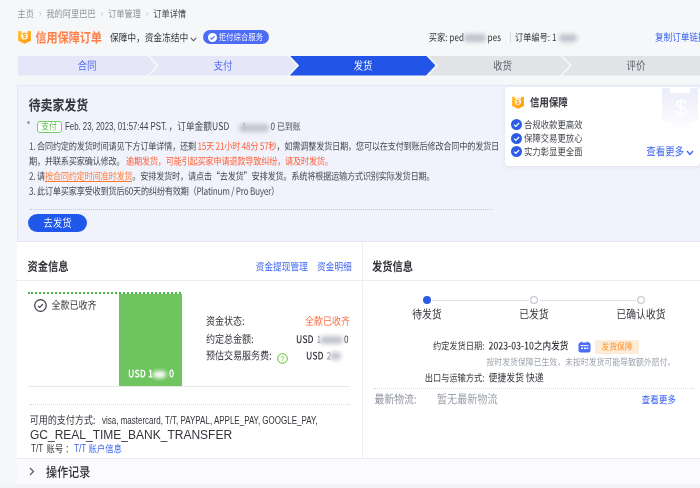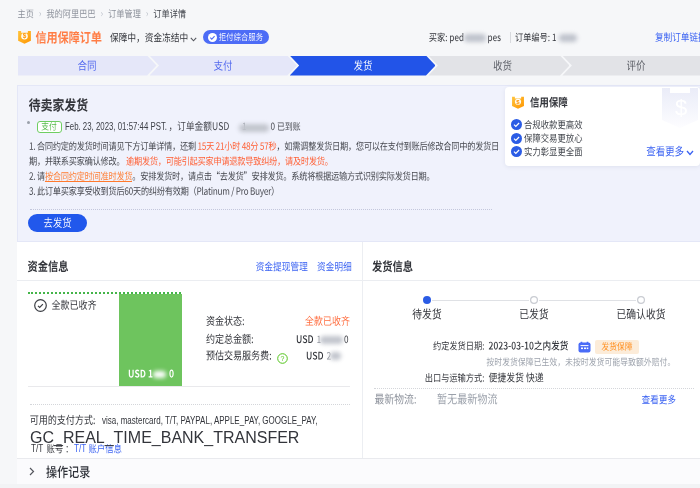--- a/index.html
+++ b/index.html
@@ -104,21 +104,21 @@
   </svg>
 <div class="abs" style="left:464.0px;top:33.5px;width:22.0px;height:8px;background:#bfc3cc;border-radius:4px;filter:blur(2.2px);z-index:30"></div>
 <div class="abs" style="left:558.5px;top:33.5px;width:18.0px;height:8px;background:#bfc3cc;border-radius:4px;filter:blur(2.2px);z-index:30"></div>
 <div class="abs" style="left:65.0px;top:120.2px;font-size:10.8px;color:#3c3f46;white-space:pre;line-height:1.116;transform:scaleX(0.726);transform-origin:0 0;font-weight:normal;z-index:22">Feb. 23, 2023, 01:57:44 PST.</div>
 <div class="abs" style="left:239.0px;top:123.5px;width:30.0px;height:8px;background:#c2c5cd;border-radius:4px;filter:blur(2.2px);z-index:30"></div>
 <div class="abs" style="left:44.9px;top:181.3px;width:87.5px;height:1px;background:#ff7a2e"></div>
 <div class="abs" style="left:153.0px;top:370.5px;width:13.0px;height:7.5px;background:#ffffff;border-radius:4px;filter:blur(2.0px);z-index:30"></div>
 <div class="abs" style="left:319.6px;top:335.5px;width:23.4px;height:8px;background:#c2c5cd;border-radius:4px;filter:blur(2.2px);z-index:30"></div>
 <div class="abs" style="left:329.6px;top:352px;width:11.4px;height:8px;background:#c2c5cd;border-radius:4px;filter:blur(2.2px);z-index:30"></div>
 <div class="abs" style="left:101.6px;top:414.9px;font-size:10px;color:#33353b;white-space:pre;line-height:1.116;transform:scaleX(0.8);transform-origin:0 0;font-weight:normal;z-index:22">visa, mastercard, T/T, PAYPAL, APPLE_PAY, GOOGLE_PAY,</div>
-<div class="abs" style="left:30.0px;top:429.3px;font-size:16px;color:#33353b;white-space:pre;line-height:1.116;transform:scaleX(1.0);transform-origin:0 0;font-weight:normal;z-index:22">GC_REAL_TIME_BANK_TRANSFER</div>
+<div class="abs" style="left:30.0px;top:429.3px;font-size:12px;color:#33353b;white-space:pre;line-height:1.116;transform:scaleX(1.0);transform-origin:0 0;font-weight:normal;z-index:22">GC_REAL_TIME_BANK_TRANSFER</div>
 <div class="abs" style="left:31.3px;top:443.4px;font-size:10px;color:#33353b;white-space:pre;line-height:1.116;transform:scaleX(0.82);transform-origin:0 0;font-weight:normal;z-index:22">T/T </div>
 <div class="abs" style="left:73.8px;top:443.4px;font-size:10px;color:#3a62f2;white-space:pre;line-height:1.116;transform:scaleX(0.82);transform-origin:0 0;font-weight:normal;z-index:22">T/T </div>
 <svg width="700" height="488" viewBox="0 0 700 488" style="position:absolute;left:0;top:0;overflow:visible;pointer-events:none;z-index:20">
     <defs>
       <path id="q1" d="M374 795C435 750 505 686 545 640H103V567H459V347H149V274H459V27H56V-46H948V27H540V274H856V347H540V567H897V640H572L620 675C580 722 499 790 435 836Z"></path>
       <path id="q2" d="M464 462V281C464 174 421 55 50 -19C66 -35 87 -64 96 -80C485 4 541 143 541 280V462ZM545 110C661 56 812 -27 885 -83L932 -23C854 32 703 111 589 161ZM171 595V128H248V525H760V130H839V595H478C497 630 517 673 535 715H935V785H74V715H449C437 676 419 631 403 595Z"></path>
       <path id="q3" d="M100 74 252 247V316L100 490L60 456L192 281L60 105Z"></path>
       <path id="q4" d="M704 774C762 723 830 650 861 602L922 646C889 693 819 764 761 814ZM832 427C798 363 753 300 700 243C683 310 669 388 659 473H946V544H651C643 634 639 731 639 832H560C561 733 566 636 574 544H345V720C406 733 464 748 513 765L460 828C364 792 202 758 62 737C71 719 81 692 85 674C144 682 208 692 270 704V544H56V473H270V296L41 251L63 175L270 222V17C270 0 264 -5 247 -6C229 -7 170 -7 106 -5C117 -26 130 -60 133 -81C216 -81 270 -79 301 -67C334 -55 345 -32 345 17V240L530 283L524 350L345 312V473H581C594 364 613 264 637 180C565 114 484 58 399 17C418 1 440 -24 451 -42C526 -3 598 47 663 105C708 -12 770 -83 849 -83C924 -83 952 -34 965 132C945 139 918 156 902 173C896 44 884 -7 856 -7C806 -7 760 57 724 163C793 234 853 314 898 399Z"></path>
       <path id="q5" d="M552 423C607 350 675 250 705 189L769 229C736 288 667 385 610 456ZM240 842C232 794 215 728 199 679H87V-54H156V25H435V679H268C285 722 304 778 321 828ZM156 612H366V401H156ZM156 93V335H366V93ZM598 844C566 706 512 568 443 479C461 469 492 448 506 436C540 484 572 545 600 613H856C844 212 828 58 796 24C784 10 773 7 753 7C730 7 670 8 604 13C618 -6 627 -38 629 -59C685 -62 744 -64 778 -61C814 -57 836 -49 859 -19C899 30 913 185 928 644C929 654 929 682 929 682H627C643 729 658 779 670 828Z"></path>
       <path id="q6" d="M381 772V701H805V14C805 -6 798 -12 776 -12C755 -14 681 -14 602 -11C612 -31 623 -61 627 -79C730 -80 791 -80 827 -68C862 -58 877 -37 877 14V701H963V772ZM415 560V121H480V197H698V560ZM480 494H631V262H480ZM81 797V-80H148V729H281C259 662 230 574 201 503C273 423 291 354 291 299C291 269 286 240 270 229C262 224 251 221 239 220C223 219 203 220 181 222C192 202 199 173 199 155C222 154 247 154 267 157C287 159 305 165 319 175C347 196 358 238 358 292C358 355 342 427 269 511C303 591 339 689 368 771L320 800L308 797Z"></path>

